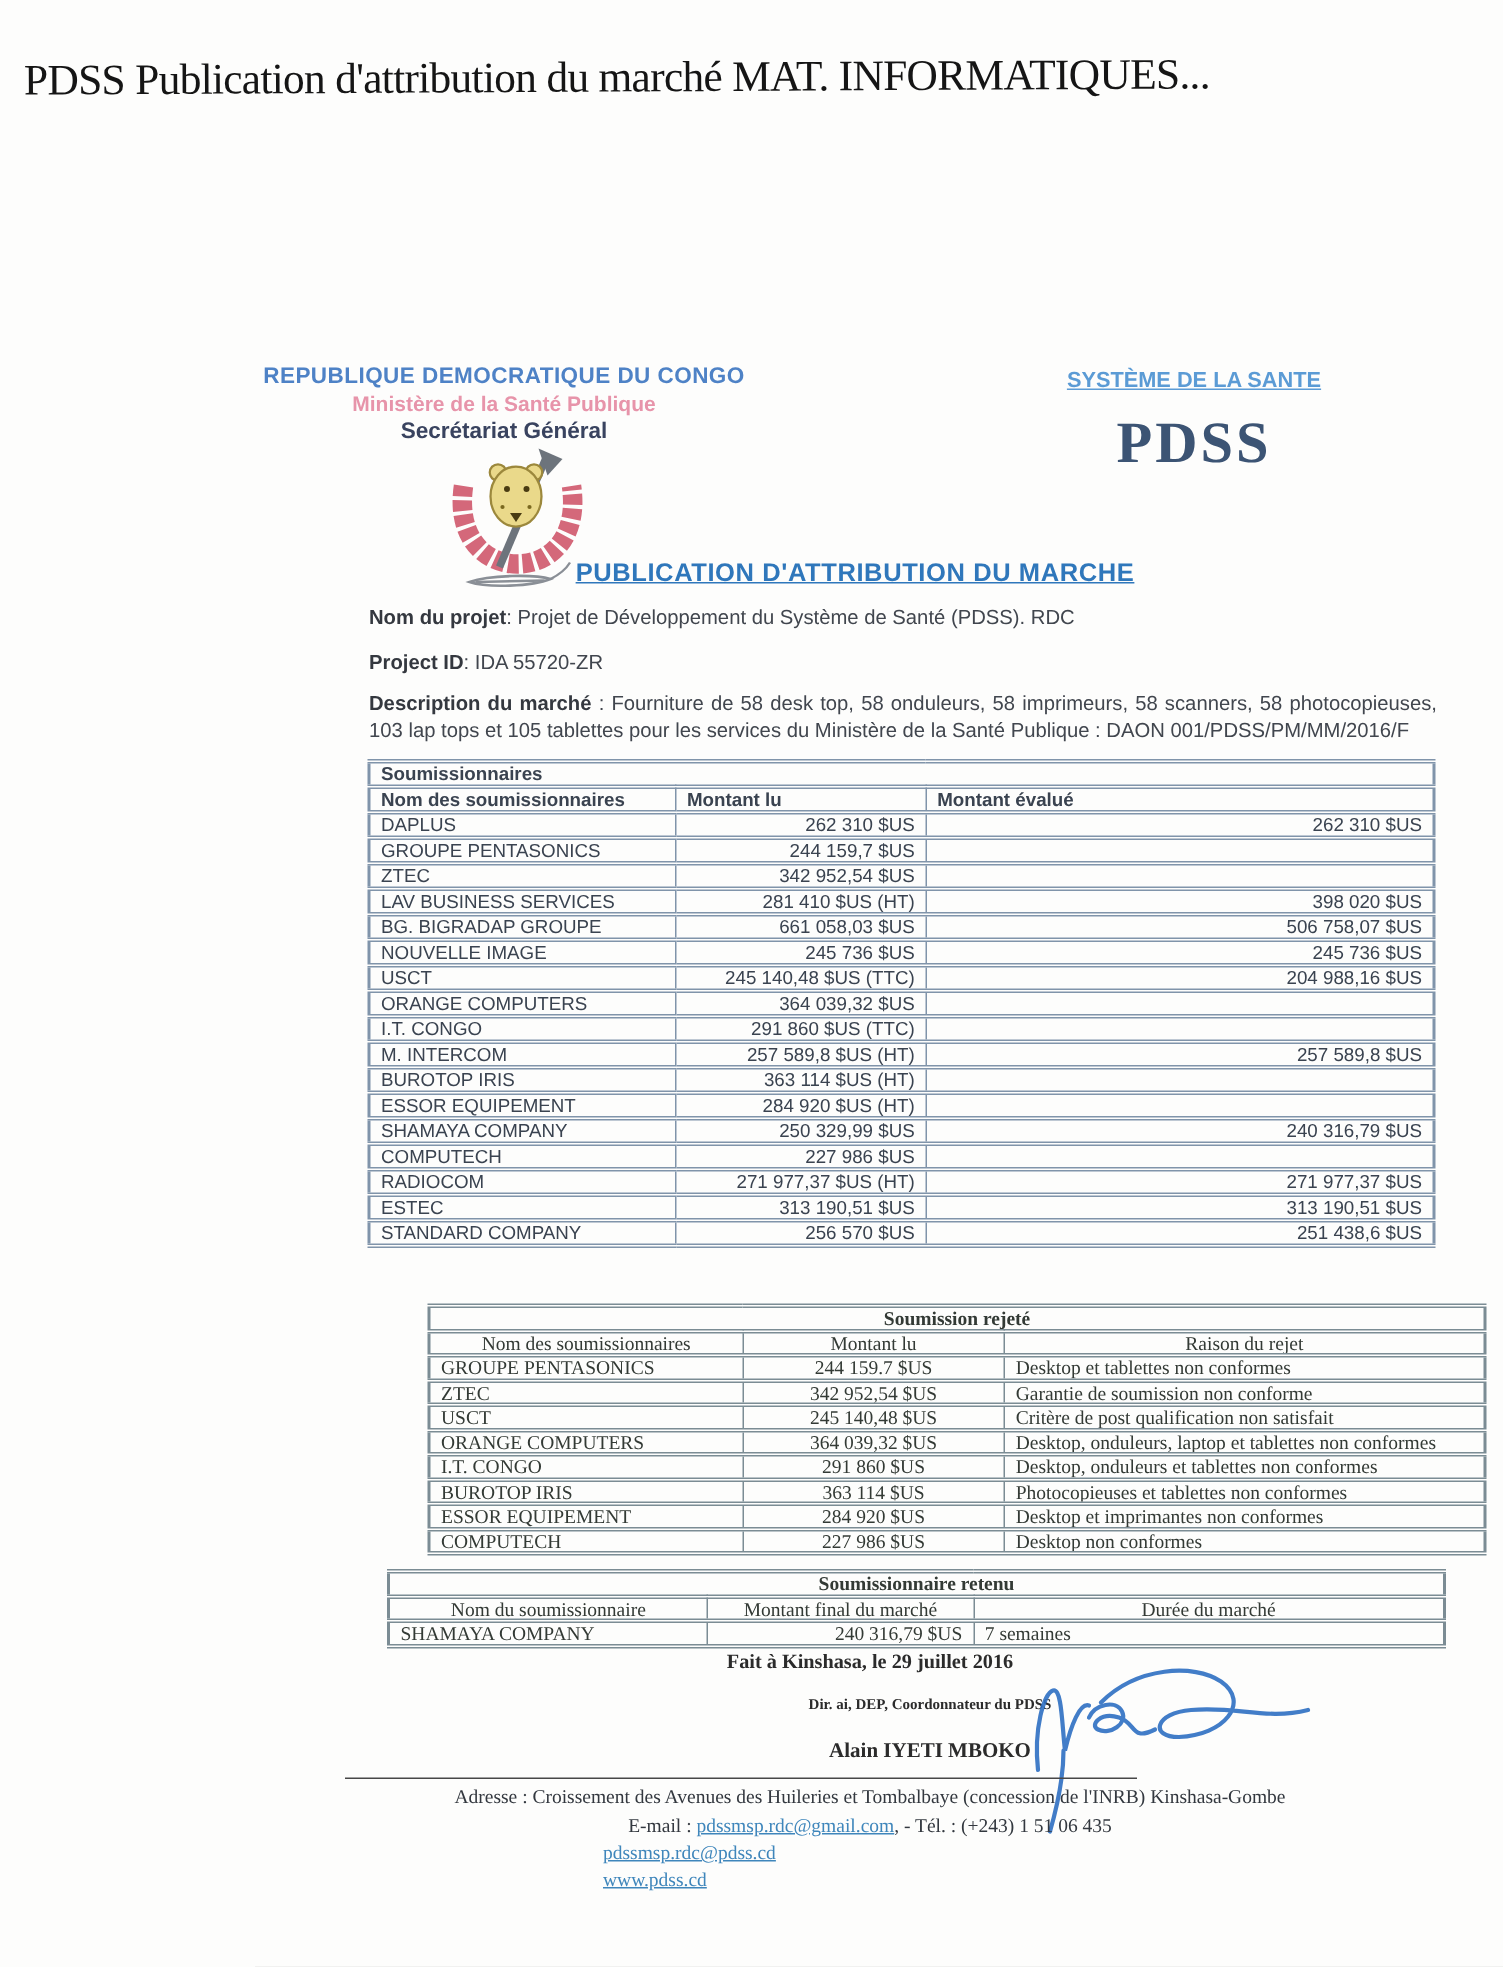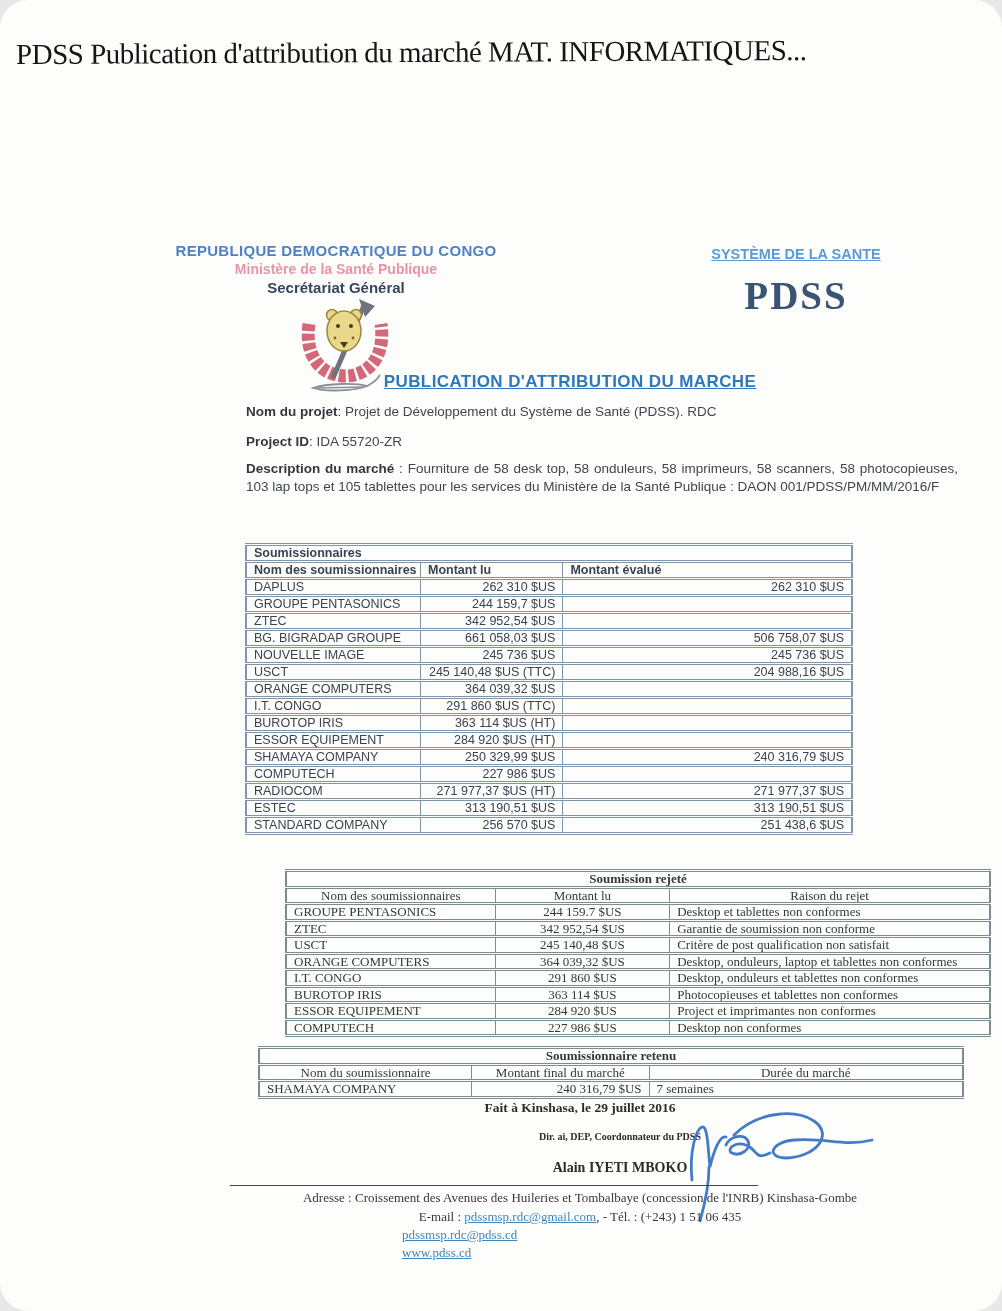--- a/index.html
+++ b/index.html
@@ -1,17 +1,17 @@
 <!DOCTYPE html>
 <html><head>
 <meta charset="utf-8">
 <style>
   html,body{margin:0;padding:0;background:#e8e8e8;}
   .page{position:relative;width:1002px;height:1311px;background:#fdfdfc;margin:0 auto;
-        font-family:"Liberation Sans",sans-serif;overflow:hidden;border-radius:28px;}
+        font-family:"Liberation Sans",sans-serif;overflow:hidden;}
   .abs{position:absolute;}
 
   .scan-title{left:16px;top:36px;font-family:"Liberation Serif",serif;font-size:29px;
               color:#151515;letter-spacing:-0.5px;white-space:nowrap;transform:rotate(-0.3deg);}
 
   
   .lh-left{left:168px;top:242px;width:336px;text-align:center;font-weight:bold;}
   .lh-l1{font-size:15px;color:#4e82c6;letter-spacing:0.3px;}
   .lh-l2{font-size:14px;color:#e794aa;margin-top:2px;}
   .lh-l3{font-size:15px;color:#39435f;margin-top:2px;}
@@ -32,21 +32,21 @@
   .desc{top:460px;width:712px;line-height:17.5px;text-align:justify;}
 
   
   .twrap{left:245px;}
   .twrap table{width:100%;border-collapse:collapse;table-layout:fixed;}
   .twrap td,.twrap th{border-left:1px solid #8094aa;border-right:1px solid #8094aa;
        border-top:3px double #8094aa;border-bottom:3px double #8094aa;
        padding:0 7px;overflow:hidden;white-space:nowrap;}
   .twrap table{border:2px solid #8094aa;}
 
-  #t1{top:543px;width:608px;}
+  #t1{top:506px;width:712px;}
   #t1 table{font-size:12.5px;color:#3a4350;}
   #t1 td,#t1 th{height:14px;line-height:14px;}
   #t1 th{text-align:left;font-weight:bold;}
   #t1 .cap{font-weight:bold;height:13px;}
   #t1 td.c1,#t1 td.c2{text-align:right;}
 
   #t2{top:869px;width:706px;padding-left:40px;}
   #t2 table,#t3 table{font-family:"Liberation Serif",serif;font-size:13px;color:#333a35;
                       border-color:#7b8c94;}
   #t2 td,#t2 th,#t3 td,#t3 th{border-color:#7b8c94;height:13px;line-height:13.5px;}
@@ -147,20 +147,25 @@
             <td class="c0">GROUPE PENTASONICS</td>
             <td class="c1">244 159,7 $US</td>
             <td class="c2">&nbsp;</td>
           </tr>
           <tr>
             <td class="c0">ZTEC</td>
             <td class="c1">342 952,54 $US</td>
             <td class="c2">&nbsp;</td>
           </tr>
           <tr>
+            <td class="c0">LAV BUSINESS SERVICES</td>
+            <td class="c1">281 410 $US (HT)</td>
+            <td class="c2">398 020 $US</td>
+          </tr>
+          <tr>
             <td class="c0">BG. BIGRADAP GROUPE</td>
             <td class="c1">661 058,03 $US</td>
             <td class="c2">506 758,07 $US</td>
           </tr>
           <tr>
             <td class="c0">NOUVELLE IMAGE</td>
             <td class="c1">245 736 $US</td>
             <td class="c2">245 736 $US</td>
           </tr>
           <tr>
@@ -170,20 +175,25 @@
           </tr>
           <tr>
             <td class="c0">ORANGE COMPUTERS</td>
             <td class="c1">364 039,32 $US</td>
             <td class="c2">&nbsp;</td>
           </tr>
           <tr>
             <td class="c0">I.T. CONGO</td>
             <td class="c1">291 860 $US (TTC)</td>
             <td class="c2">&nbsp;</td>
+          </tr>
+          <tr>
+            <td class="c0">M. INTERCOM</td>
+            <td class="c1">257 589,8 $US (HT)</td>
+            <td class="c2">257 589,8 $US</td>
           </tr>
           <tr>
             <td class="c0">BUROTOP IRIS</td>
             <td class="c1">363 114 $US (HT)</td>
             <td class="c2">&nbsp;</td>
           </tr>
           <tr>
             <td class="c0">ESSOR EQUIPEMENT</td>
             <td class="c1">284 920 $US (HT)</td>
             <td class="c2">&nbsp;</td>
@@ -261,21 +271,21 @@
             <td class="c2">Desktop, onduleurs et tablettes non conformes</td>
           </tr>
           <tr>
             <td class="c0">BUROTOP IRIS</td>
             <td class="c1">363 114 $US</td>
             <td class="c2">Photocopieuses et tablettes non conformes</td>
           </tr>
           <tr>
             <td class="c0">ESSOR EQUIPEMENT</td>
             <td class="c1">284 920 $US</td>
-            <td class="c2">Project et imprimantes non conformes</td>
+            <td class="c2">Desktop et imprimantes non conformes</td>
           </tr>
           <tr>
             <td class="c0">COMPUTECH</td>
             <td class="c1">227 986 $US</td>
             <td class="c2">Desktop non conformes</td>
           </tr>
         </tbody>
     </table>
   </div>
 

